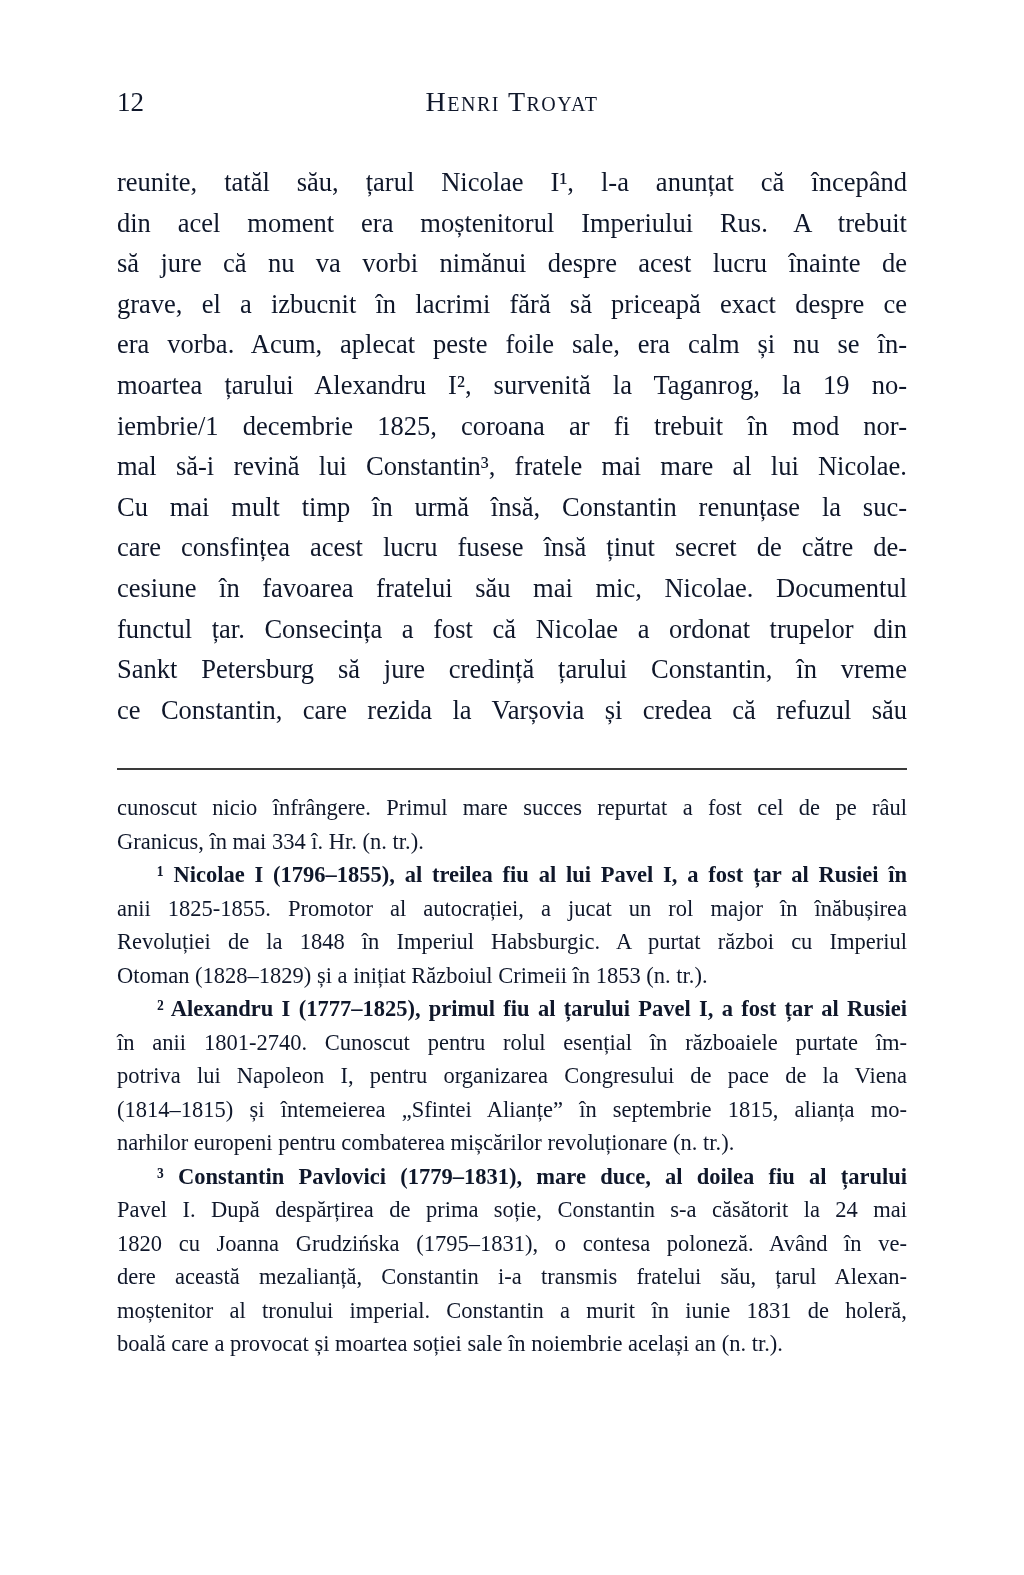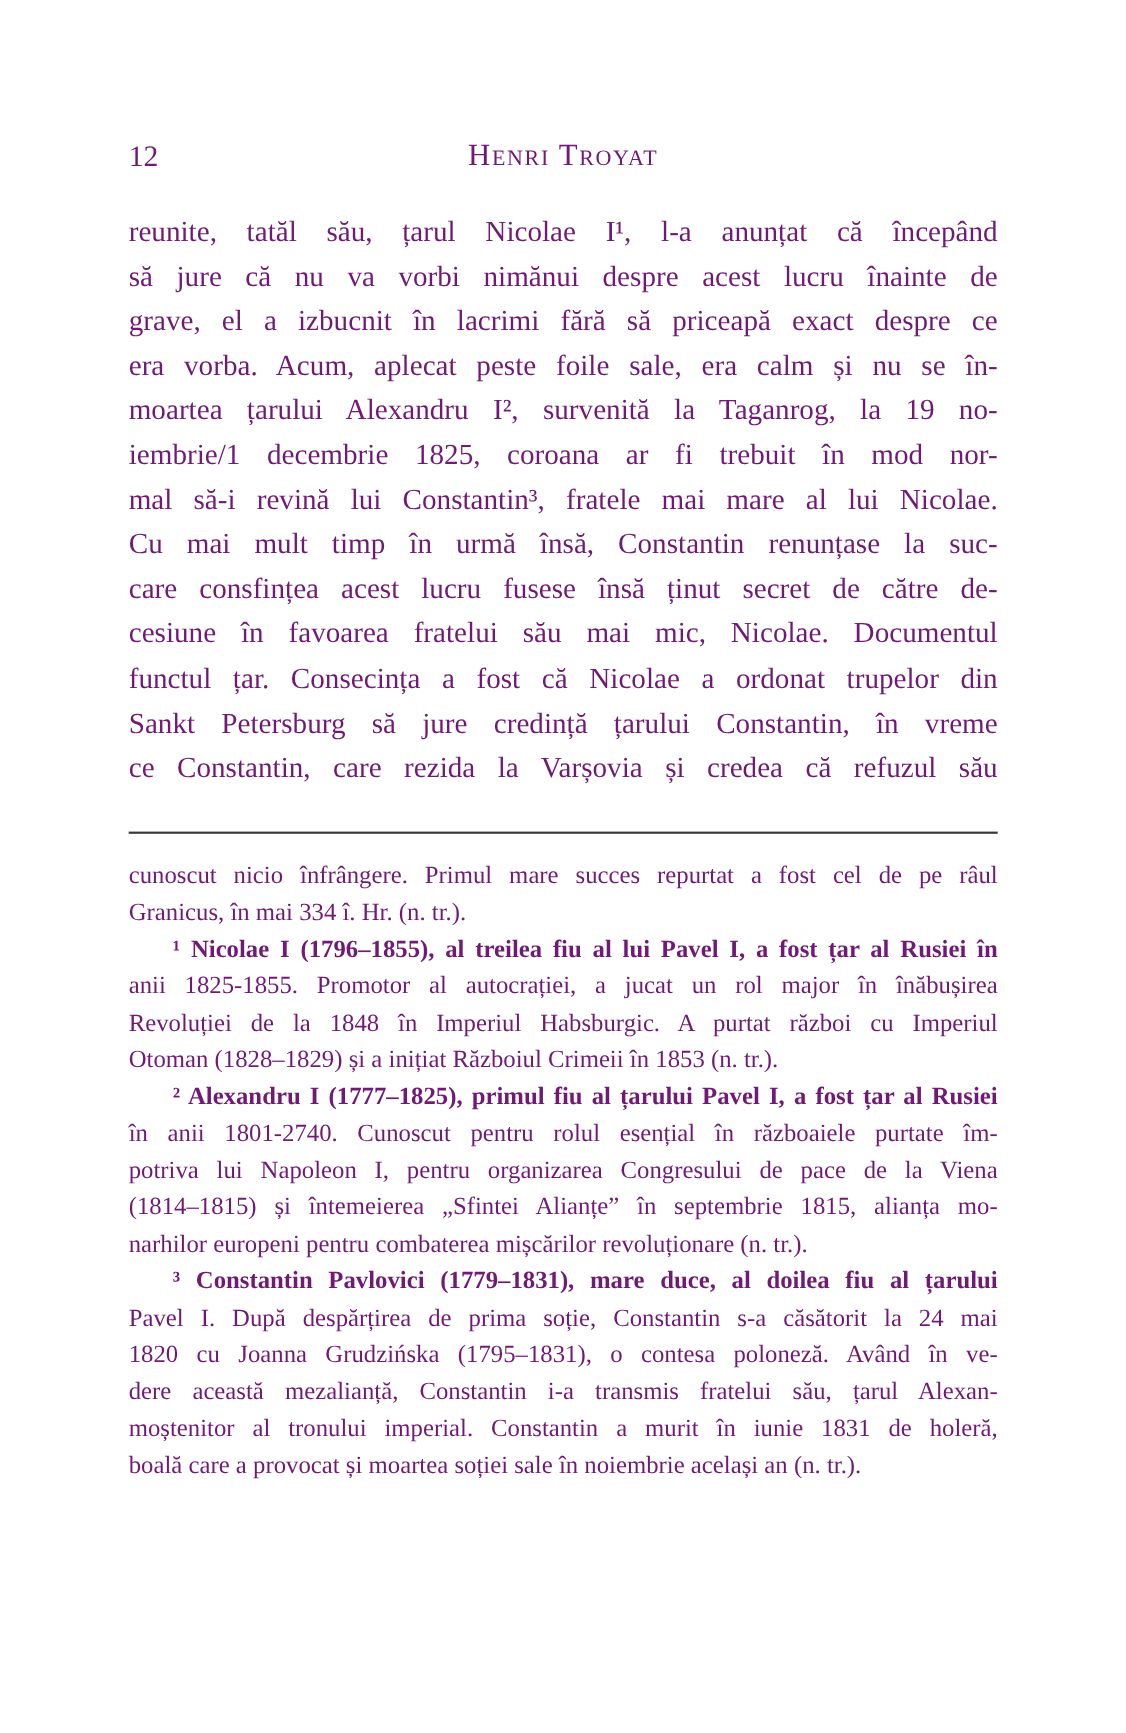--- a/index.html
+++ b/index.html
@@ -9,44 +9,43 @@
   }
   .page {
     position: relative;
     width: 1024px;
     height: 1417px;
     margin: 0 auto;
     background: #ffffff;
     box-sizing: border-box;
     padding: 86px 117px 12px 117px;
     font-family: "Liberation Serif", serif;
-    color: #701a75;
+    color: #0f172a;
     overflow: hidden;
   }
   .page-header {
     position: relative;
     height: 32px;
   }
   .page-number {
     position: absolute;
     left: 0;
     top: 0;
     font-size: 27px;
     line-height: 32px;
   }
   .running-head {
     text-align: center;
     font-variant: small-caps;
     font-size: 28px;
     line-height: 32px;
     letter-spacing: 1.5px;
-    margin-top: 40px;
   }
   .body-text {
-    margin-top: 32px;
+    margin-top: 44px;
   }
   .jline {
     font-size: 26.5px;
     line-height: 40.6px;
     text-align: justify;
     text-align-last: justify;
     white-space: normal;
   }
   .footnote-rule {
     margin: 38px 0 0 0;
@@ -76,20 +75,21 @@
 
 <div class="page">
 
   <div class="page-header">
     <span class="page-number">12</span>
     <div class="running-head">Henri Troyat</div>
   </div>
 
   <div class="body-text">
     <div class="jline">reunite, tatăl său, țarul Nicolae I¹, l-a anunțat că începând</div>
+    <div class="jline">din acel moment era moștenitorul Imperiului Rus. A trebuit</div>
     <div class="jline">să jure că nu va vorbi nimănui despre acest lucru înainte de</div>
     <div class="jline">grave, el a izbucnit în lacrimi fără să priceapă exact despre ce</div>
     <div class="jline">era vorba. Acum, aplecat peste foile sale, era calm și nu se în-</div>
     <div class="jline">moartea țarului Alexandru I², survenită la Taganrog, la 19 no-</div>
     <div class="jline">iembrie/1 decembrie 1825, coroana ar fi trebuit în mod nor-</div>
     <div class="jline">mal să-i revină lui Constantin³, fratele mai mare al lui Nicolae.</div>
     <div class="jline">Cu mai mult timp în urmă însă, Constantin renunțase la suc-</div>
     <div class="jline">care consfințea acest lucru fusese însă ținut secret de către de-</div>
     <div class="jline">cesiune în favoarea fratelui său mai mic, Nicolae. Documentul</div>
     <div class="jline">functul țar. Consecința a fost că Nicolae a ordonat trupelor din</div>

